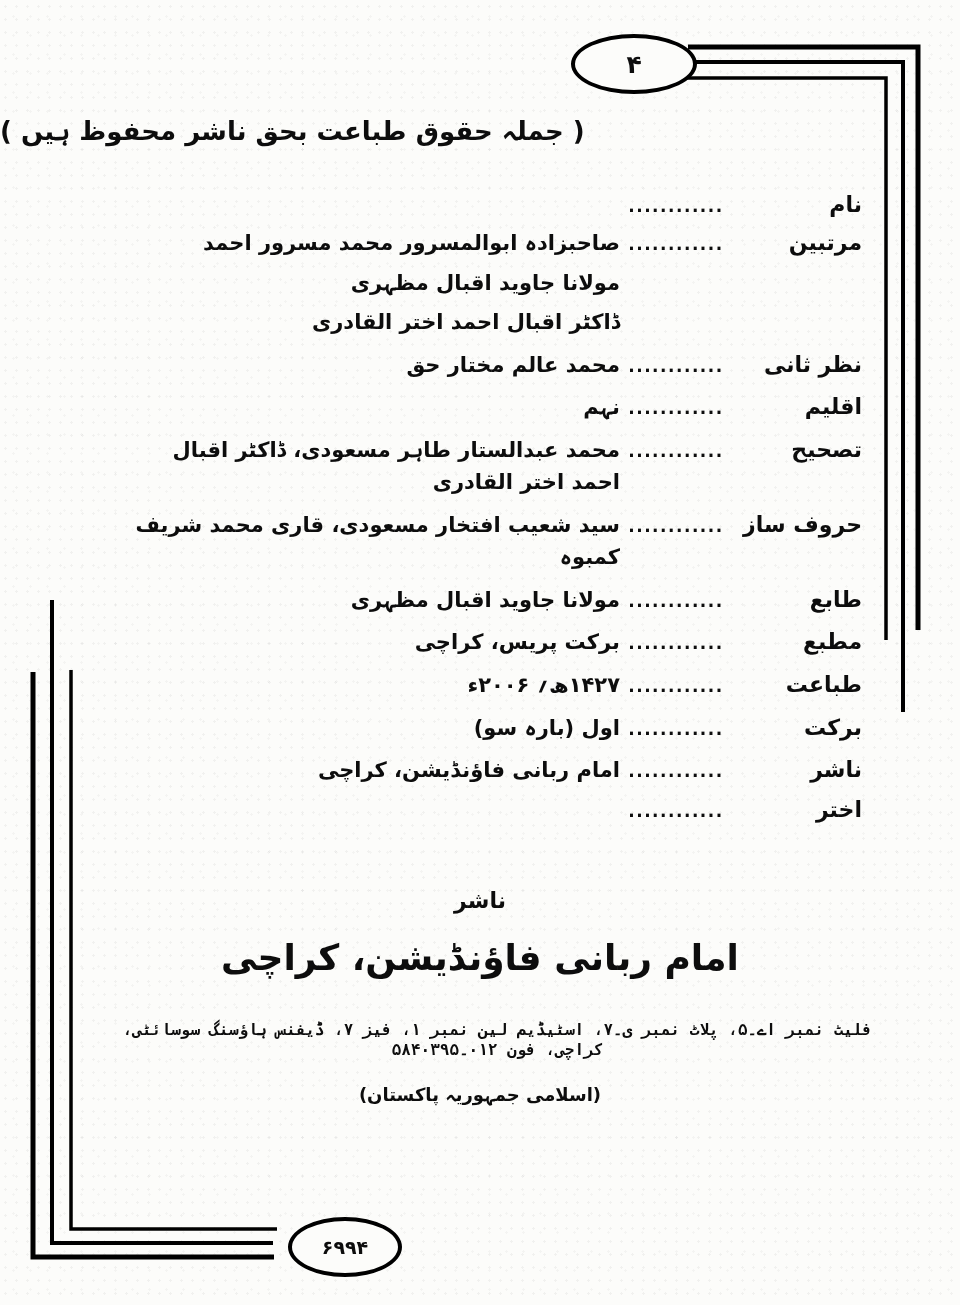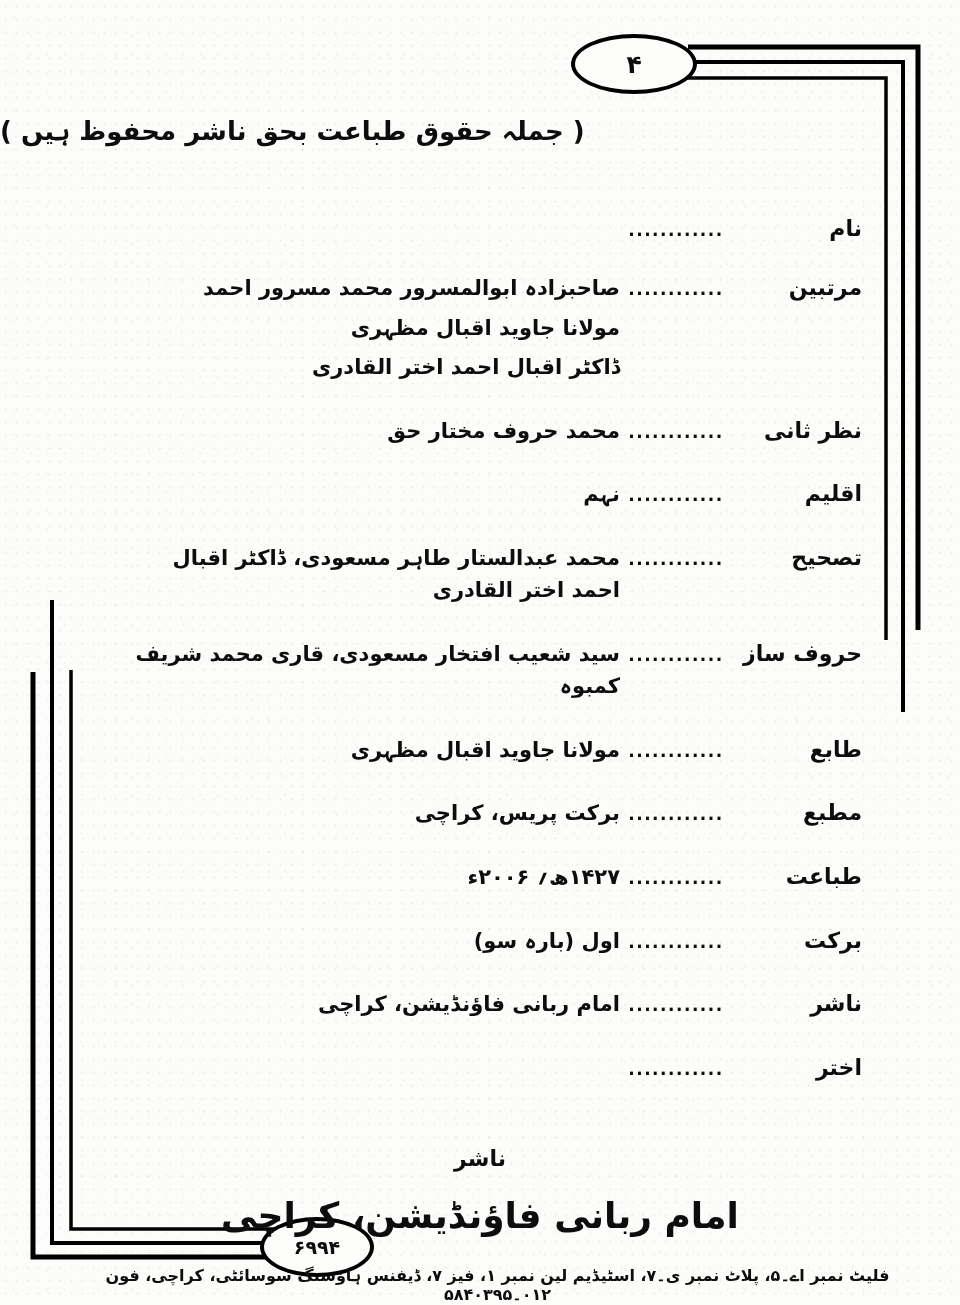--- a/index.html
+++ b/index.html
@@ -17,39 +17,39 @@
     color:#0d0d0d;
     overflow:hidden;
   }
   .deco{position:absolute;inset:0;pointer-events:none;}
   .oval{
     position:absolute;border:4px solid #000;border-radius:50%;
     display:flex;align-items:center;justify-content:center;
     font-weight:bold;background:#fcfcfa;
   }
   .oval-top{left:571px;top:34px;width:118px;height:52px;font-size:25px;}
-  .oval-bottom{left:260px;top:1217px;width:106px;height:52px;font-size:19px;letter-spacing:1px;}
+  .oval-bottom{left:288px;top:1217px;width:106px;height:52px;font-size:19px;letter-spacing:1px;}
   .content{position:absolute;inset:0;}
   .header{
     margin-top:116px;text-align:left;
     font-size:26px;font-weight:bold;letter-spacing:.5px;
   }
   .colophon{margin:46px 98px 0 125px;}
   .row{display:flex;align-items:baseline;margin-bottom:10px;font-weight:bold;}
-  .row-label{flex:0 0 130px;font-size:22px;margin-top:24px;}
+  .row-label{flex:0 0 130px;font-size:22px;}
   .row-dots{flex:0 0 112px;font-size:17px;letter-spacing:1.5px;white-space:nowrap;overflow:hidden;direction:ltr;text-align:center;}
   .row-value{flex:1;font-size:21px;line-height:1.55;}
   .row-extra{
     padding-right:242px;font-size:21px;font-weight:bold;
     margin:-3px 0 10px;line-height:1.55;
   }
   .pub{text-align:center;margin-top:66px;}
   .pub-heading{font-size:22px;font-weight:bold;}
   .pub-name{font-size:36px;font-weight:bold;margin-top:24px;}
-  .pub-address{font-size:16px;font-weight:bold;margin-top:30px;padding:0 60px 0 95px;}
+  .pub-address{font-size:16px;font-weight:bold;margin-top:42px;padding:0 60px 0 95px;font-family:Liberation Mono, monospace;}
   .pub-country{font-size:18px;font-weight:bold;margin-top:24px;}
 </style>
 </head>
 <body>
 
 <div class="page">
 
   <svg class="deco" width="960" height="1305" viewBox="0 0 960 1305" xmlns="http://www.w3.org/2000/svg">
 
     <polyline points="688,47 918,47 918,630" fill="none" stroke="#000" stroke-width="5"></polyline>
@@ -81,21 +81,21 @@
         <div class="row">
           <span class="row-label">مرتبین</span>
           <span class="row-dots">............</span>
           <span class="row-value">صاحبزادہ ابوالمسرور محمد مسرور احمد</span>
         </div>
         <div class="row-extra">مولانا جاوید اقبال مظہری</div>
         <div class="row-extra">ڈاکٹر اقبال احمد اختر القادری</div>
         <div class="row">
           <span class="row-label">نظر ثانی</span>
           <span class="row-dots">............</span>
-          <span class="row-value">محمد حروف مختار حق</span>
+          <span class="row-value">محمد عالم مختار حق</span>
         </div>
         <div class="row">
           <span class="row-label">اقلیم</span>
           <span class="row-dots">............</span>
           <span class="row-value">نہم</span>
         </div>
         <div class="row">
           <span class="row-label">تصحیح</span>
           <span class="row-dots">............</span>
           <span class="row-value">محمد عبدالستار طاہر مسعودی، ڈاکٹر اقبال احمد اختر القادری</span>

